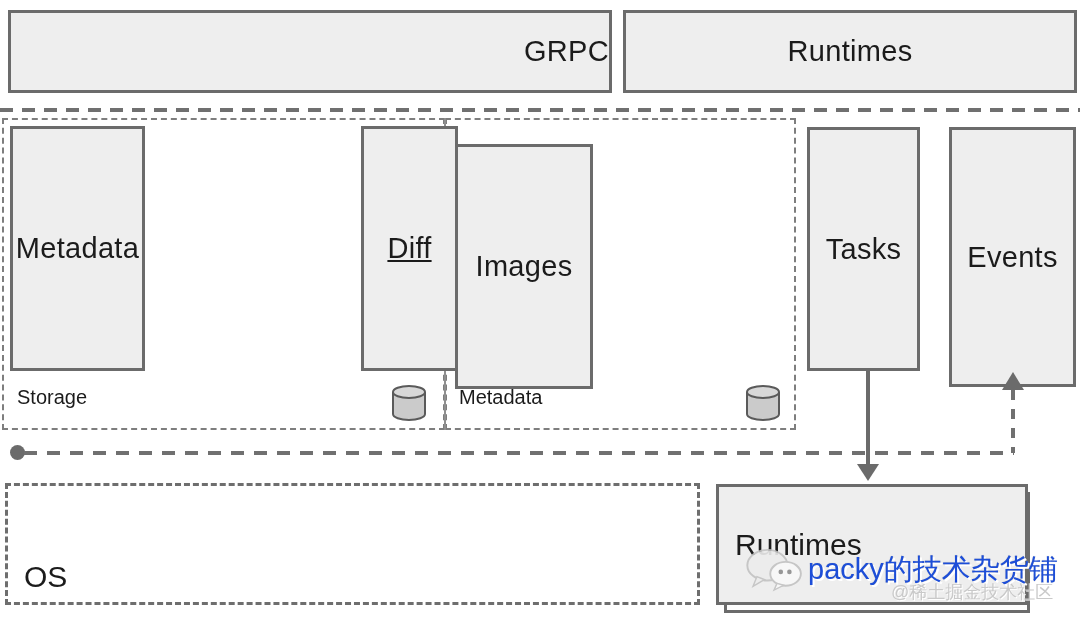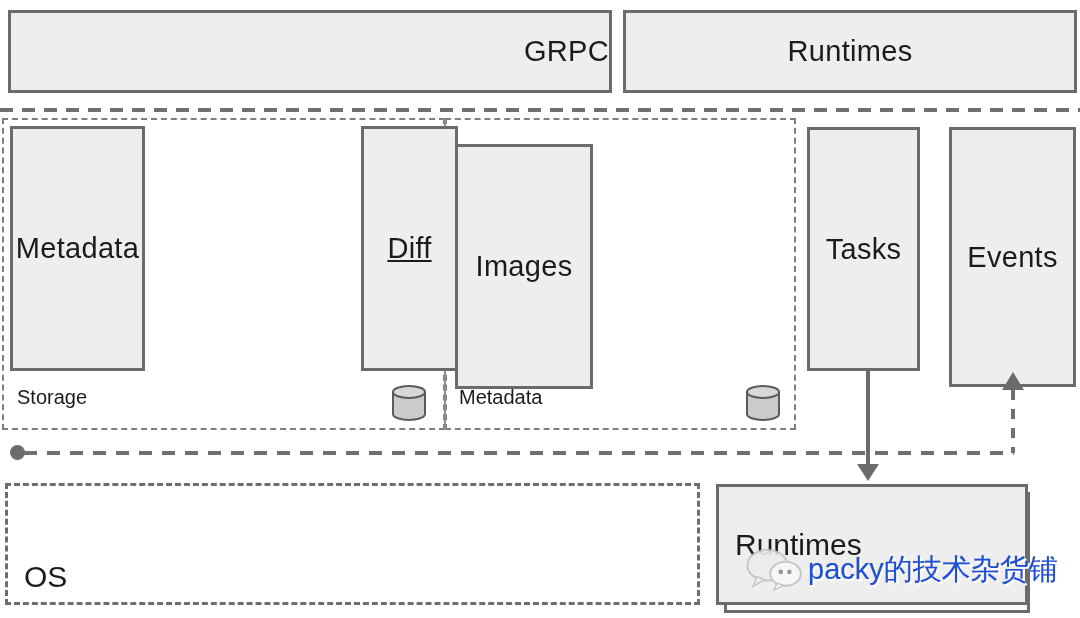--- a/index.html
+++ b/index.html
@@ -149,14 +149,15 @@
 
   <svg class="wm wm-icon" viewBox="0 0 64 46">
     <ellipse cx="23" cy="18" rx="21" ry="16" fill="#ececec" stroke="#c2c2c2" stroke-width="2"></ellipse>
     <path d="M12 30 L8 40 L20 33 Z" fill="#ececec" stroke="#c2c2c2" stroke-width="1.5"></path>
     <ellipse cx="42" cy="27" rx="16" ry="12.5" fill="#f8f8f8" stroke="#c2c2c2" stroke-width="2"></ellipse>
     <path d="M33 37 L30 44 L40 39 Z" fill="#f8f8f8" stroke="#c2c2c2" stroke-width="1.5"></path>
     <circle cx="37" cy="25" r="2.4" fill="#8d8d8d"></circle>
     <circle cx="46" cy="25" r="2.4" fill="#8d8d8d"></circle>
   </svg>
   <div class="wm wm-line1">packy的技术杂货铺</div>
+  <div class="wm wm-line2">@稀土掘金技术社区</div>
 
 </div>
 
 </body></html>

